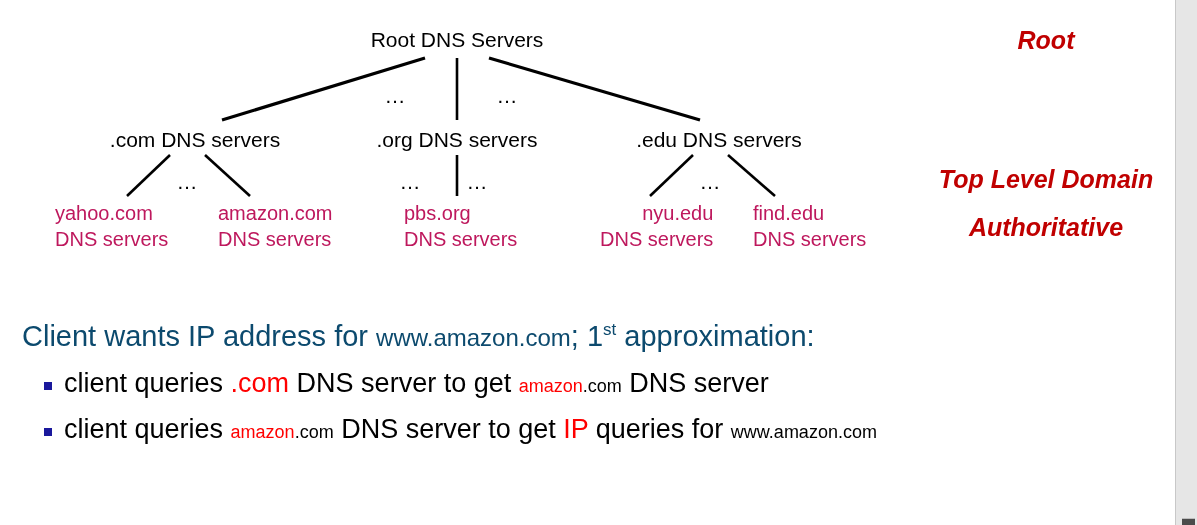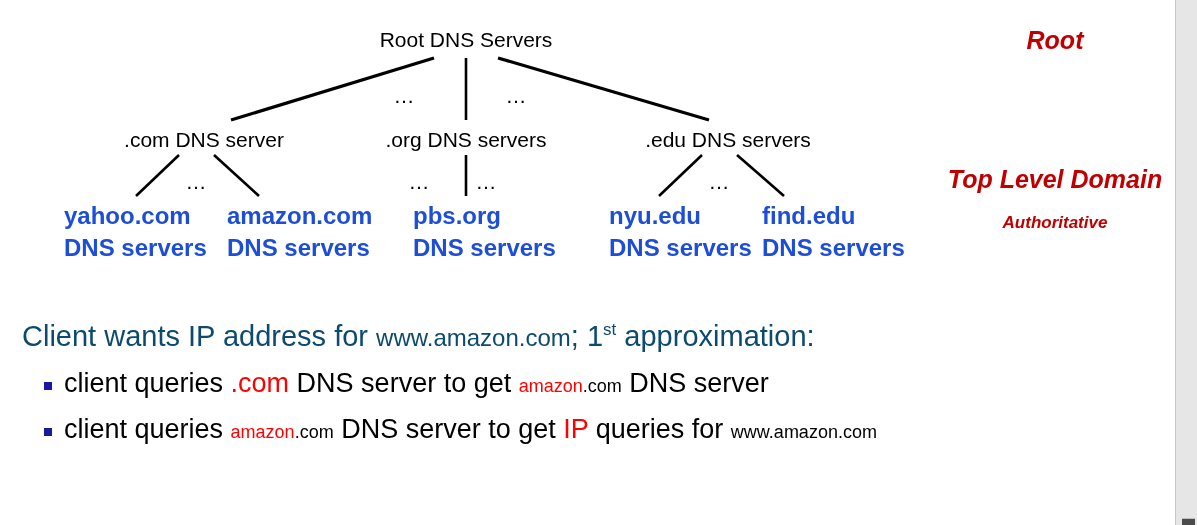--- a/index.html
+++ b/index.html
@@ -34,21 +34,21 @@
     width: 13px;
     height: 14px;
     background: #3a3a3a;
     clip-path: polygon(0 55%, 100% 55%, 100% 100%, 0 100%);
     opacity: .9;
   }
 
   
   .tree {
     position: absolute;
-    left: 9px;
+    left: 0;
     top: 0;
     width: 1068px;
     height: 280px;
   }
   .tree svg {
     position: absolute;
     left: 0;
     top: 0;
     overflow: visible;
   }
@@ -65,41 +65,40 @@
     position: absolute;
     font-family: "Liberation Sans", sans-serif;
     font-size: 21px;
     color: #000000;
     letter-spacing: 2px;
     transform: translateX(-50%);
   }
   .leaf {
     position: absolute;
     font-family: "Liberation Sans", sans-serif;
-    font-size: 24px;
-    color: #1d4ed8;
+    font-size: 20px;
+    color: #be185d;
     line-height: 1.32;
     white-space: nowrap;
-    font-weight: bold;
   }
   .leaf div { display: block; }
 
   
   .level-label {
     position: absolute;
     color: #C00000;
     font-style: italic;
     font-weight: 700;
     font-family: "Liberation Sans", sans-serif;
     white-space: nowrap;
     transform: translateX(-50%);
   }
   .level-label.lv0 { font-size: 25px; }
   .level-label.lv1 { font-size: 25px; }
-  .level-label.lv2 { font-size: 17px; }
+  .level-label.lv2 { font-size: 25px; }
 
   
   .headline {
     position: absolute;
     left: 22px;
     top: 320px;
     font-size: 29px;
     color: #0c4a6e;
     font-family: "Liberation Sans", sans-serif;
     white-space: nowrap;
@@ -155,42 +154,42 @@
 
       <line x1="693" y1="155" x2="650" y2="196" stroke="#000" stroke-width="2.6"></line>
       <line x1="728" y1="155" x2="775" y2="196" stroke="#000" stroke-width="2.6"></line>
     </svg>
 
     <div class="node center" style="left:457px; top:28px;">Root DNS Servers</div>
 
     <div class="ellip" style="left:396px; top:84px;">…</div>
     <div class="ellip" style="left:508px; top:84px;">…</div>
 
-    <div class="node center" style="left:195px; top:128px;">.com DNS server</div>
+    <div class="node center" style="left:195px; top:128px;">.com DNS servers</div>
     <div class="node center" style="left:457px; top:128px;">.org DNS servers</div>
     <div class="node center" style="left:719px; top:128px;">.edu DNS servers</div>
 
     <div class="ellip" style="left:188px; top:170px;">…</div>
     <div class="ellip" style="left:411px; top:170px;">…</div>
     <div class="ellip" style="left:478px; top:170px;">…</div>
     <div class="ellip" style="left:711px; top:170px;">…</div>
 
     <div class="leaf" style="left:55px; top:200px;">
       <div>yahoo.com</div>
       <div>DNS servers</div>
     </div>
     <div class="leaf" style="left:218px; top:200px;">
       <div>amazon.com</div>
       <div>DNS servers</div>
     </div>
     <div class="leaf" style="left:404px; top:200px;">
       <div>pbs.org</div>
       <div>DNS servers</div>
     </div>
-    <div class="leaf" style="left:600px; top:200px;">
+    <div class="leaf" style="left:600px; top:200px;text-align:right;">
       <div>nyu.edu</div>
       <div>DNS servers</div>
     </div>
     <div class="leaf" style="left:753px; top:200px;">
       <div>find.edu</div>
       <div>DNS servers</div>
     </div>
 
     <div class="level-label lv0" style="left:1046px; top:26px;">Root</div>
     <div class="level-label lv1" style="left:1046px; top:125px;margin-top:40px;">Top Level Domain</div>

